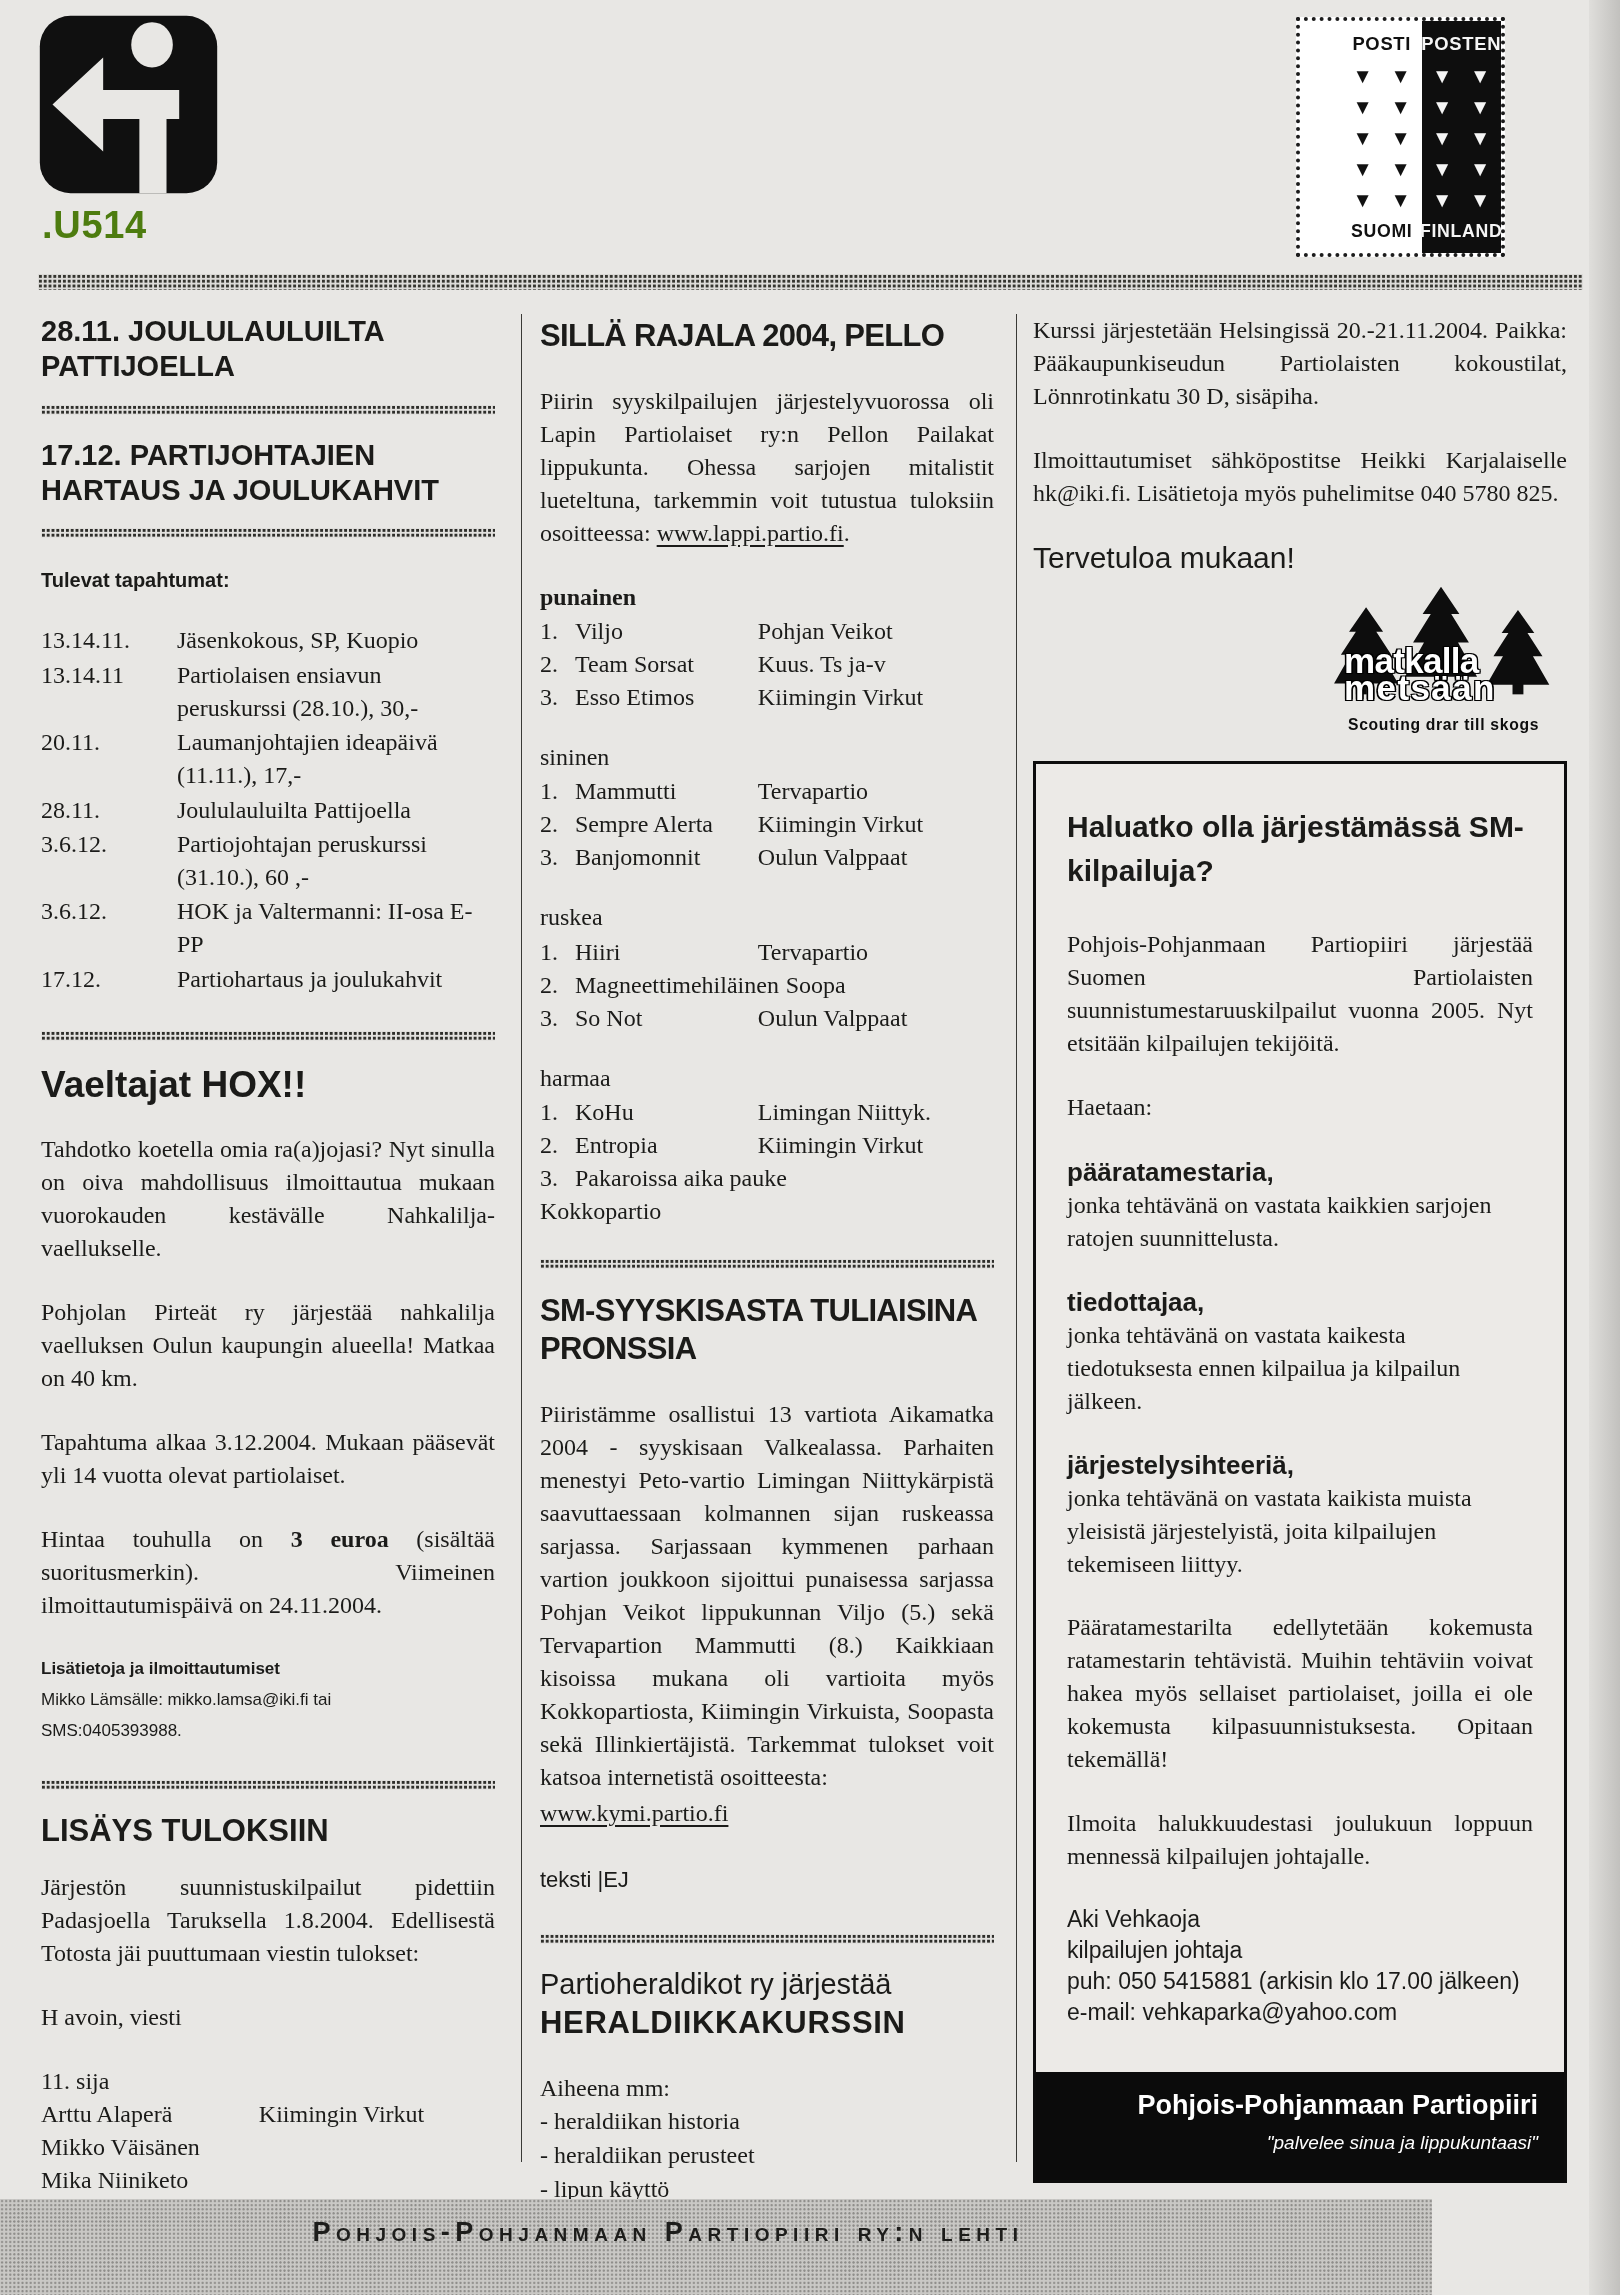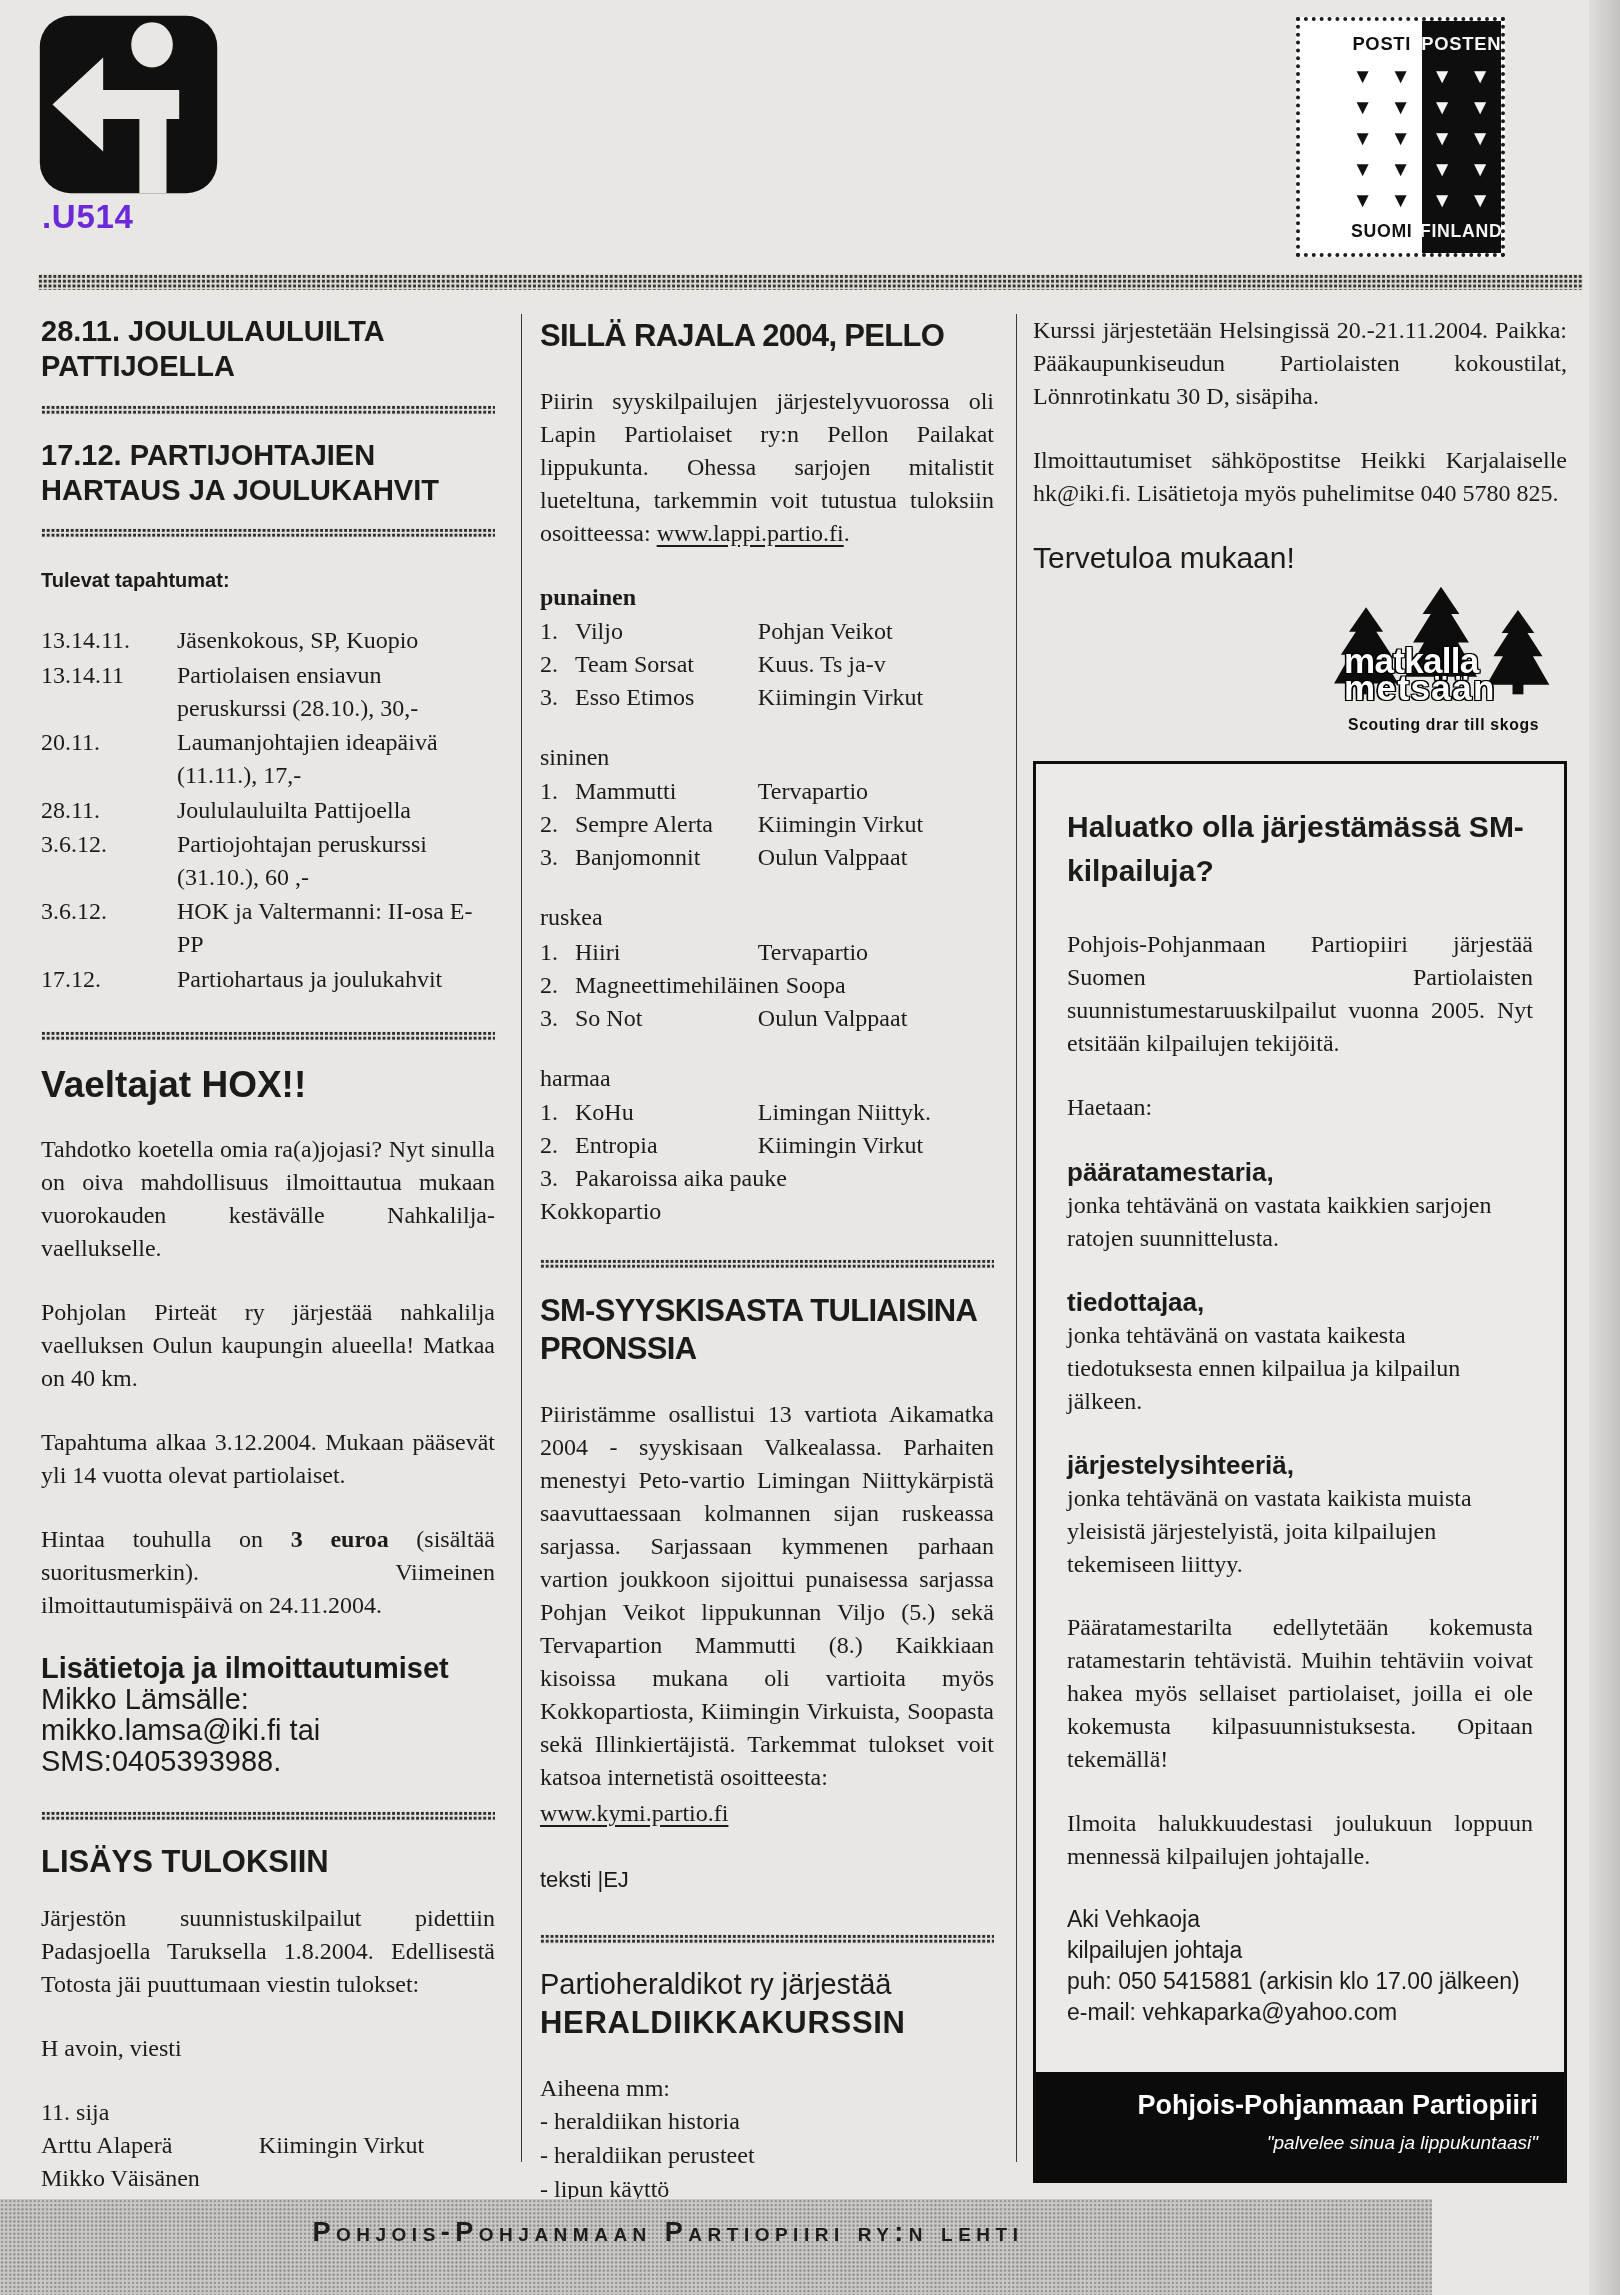--- a/index.html
+++ b/index.html
@@ -3,22 +3,22 @@
 <meta charset="utf-8">
 <style>
   html,body{margin:0;padding:0;}
   body{width:1620px;background:#d9d8d5;font-family:"Liberation Serif","DejaVu Serif",serif;color:#1b1b19;}
   .page{position:relative;width:1620px;height:2295px;background:#e8e7e4;overflow:hidden;}
   .page::after{content:"";position:absolute;right:0;top:0;width:31px;height:100%;
     background:linear-gradient(to right,#dddcd9,#b8b7b4);opacity:.8;pointer-events:none;}
 
   
   .logo-wrap{position:absolute;left:38px;top:12.3px;width:181px;height:185px;}
-  .logo-code{position:absolute;left:42px;top:198px;font-family:"Liberation Sans",sans-serif;
-    font-weight:bold;font-size:33px;letter-spacing:0.7px;color:#6d28d9;}
+  .logo-code{position:absolute;left:42px;top:204px;font-family:"Liberation Sans",sans-serif;
+    font-weight:bold;font-size:38px;letter-spacing:0.7px;color:#4d7c0f;}
   .stamp{position:absolute;left:1296px;top:17px;width:209px;height:240px;background:#fff;
     border:4.1px dotted #1c1c1c;box-sizing:border-box;display:flex;padding-left:42px;}
   .stamp-half{width:50%;height:100%;display:flex;flex-direction:column;align-items:center;
     font-family:"Liberation Sans",sans-serif;font-weight:bold;}
   .stamp-left{background:#fff;color:#111;}
   .stamp-right{background:#0e0e0e;color:#f5f5f5;}
   .stamp-word{font-size:18.4px;margin-top:12.3px;letter-spacing:0.7px;}
   .stamp-tris{flex:1;display:flex;flex-direction:column;justify-content:space-evenly;
     font-size:20.5px;letter-spacing:17.7px;text-indent:17.7px;line-height:1;}
   .stamp-bottom{font-size:17.7px;margin-bottom:11px;letter-spacing:0.7px;}
@@ -54,21 +54,21 @@
   .evt .d{width:136px;flex:none;}
   .evt .t{flex:1;}
   
   .rrow{display:flex;flex-wrap:wrap;}
   .rpos{width:35px;flex:none;}
   .rteam{min-width:176px;padding-right:6.8px;}
   .rclub{white-space:nowrap;}
   .series-name{margin:27px 0 1.4px 0;}
   .link{text-decoration:underline;text-underline-offset:4.1px;}
 
-  .small-sans{font-family:"Liberation Sans",sans-serif;font-size:29px;line-height:31px;}
+  .small-sans{font-family:"Liberation Sans",sans-serif;font-size:17px;line-height:31px;}
   .credit{font-family:"Liberation Sans",sans-serif;font-size:22px;margin-top:33px;}
 
   
   .her-intro{font-family:"Liberation Sans",sans-serif;font-size:29px;line-height:35px;margin:4.1px 0 0 0;}
   .her-head{font-family:"Liberation Sans",sans-serif;font-weight:bold;font-size:31px;line-height:38px;
     margin:1.4px 0 30px 0;letter-spacing:0.7px;}
   .topics div{margin-bottom:1.4px;}
 
   
   .welcome{font-family:"Liberation Sans",sans-serif;font-size:30px;margin:12.3px 0 6.8px 0;}

